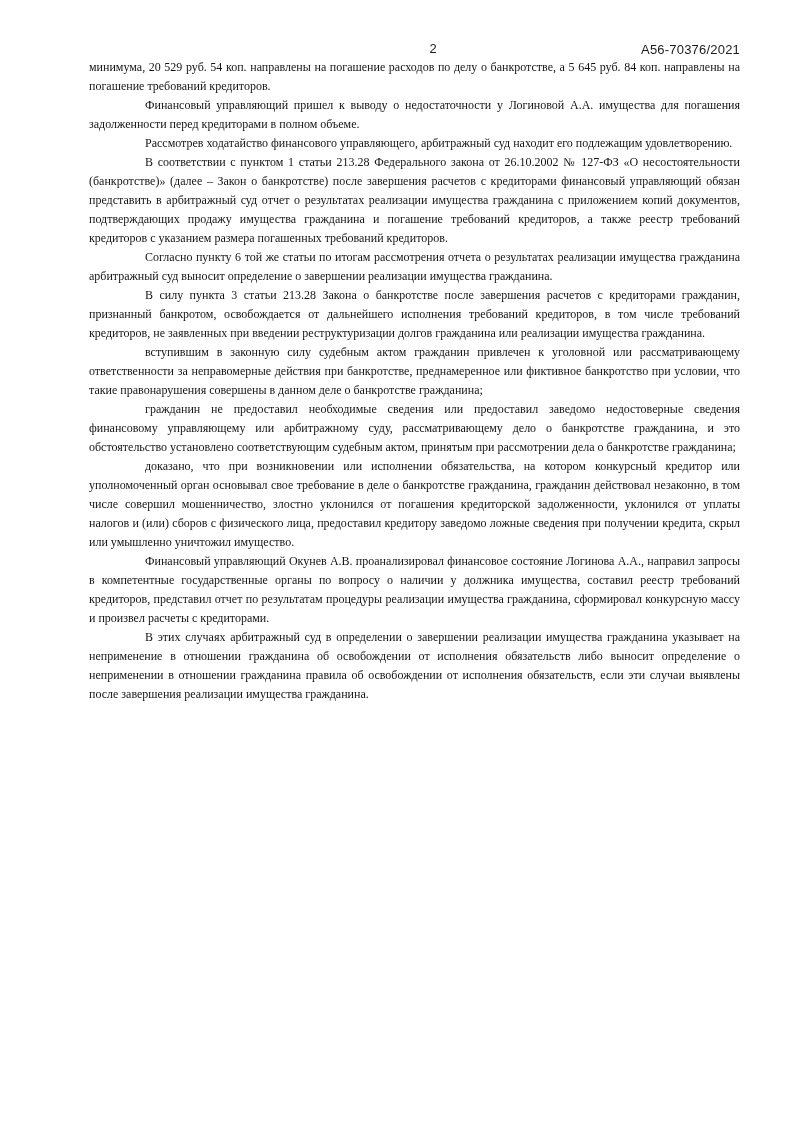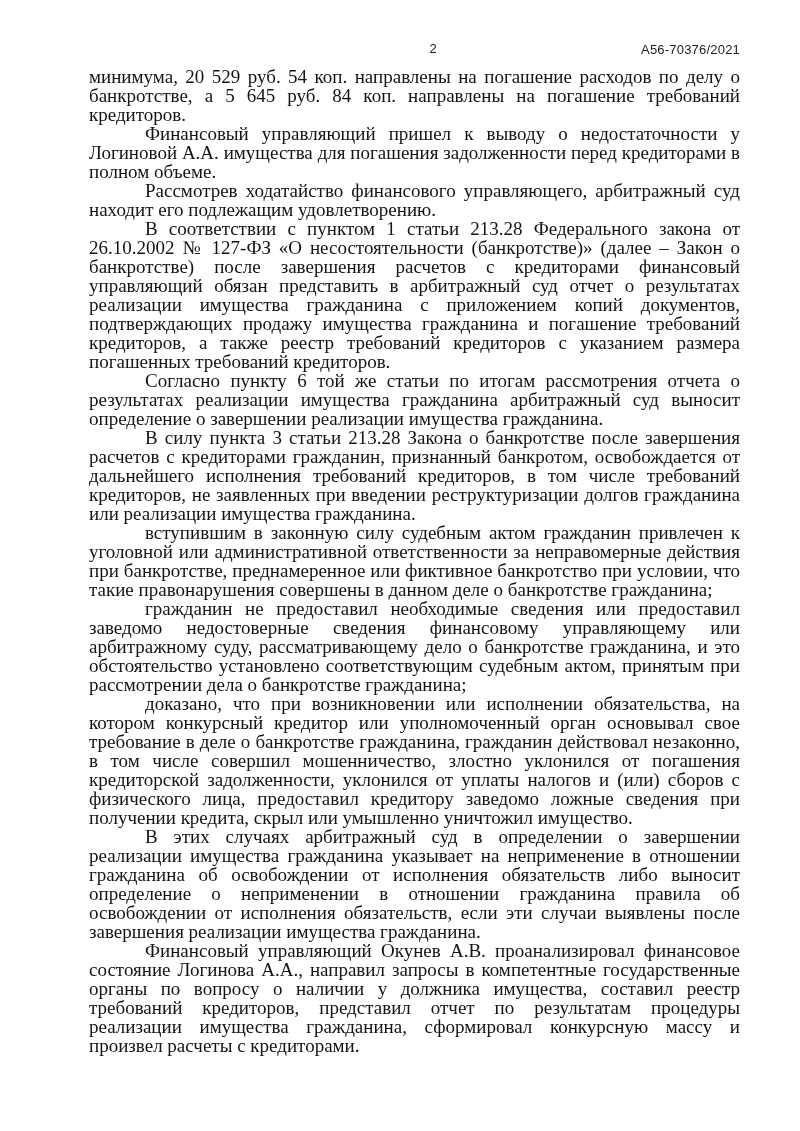--- a/index.html
+++ b/index.html
@@ -34,25 +34,25 @@
   }
   .case-number {
     position: absolute;
     right: 0;
     top: 1px;
     text-align: right;
     letter-spacing: 0.2px;
   }
   .document-body {
     position: absolute;
-    top: 67px;
+    top: 58px;
     left: 89px;
     width: 651px;
     font-family: "Liberation Serif", serif;
-    font-size: 19px;
+    font-size: 12px;
     line-height: 19px;
     text-align: justify;
     color: #141414;
   }
   .para {
     margin: 0;
     padding: 0;
     text-indent: 56px;
   }
   .para.first {
@@ -67,19 +67,19 @@
     <span class="page-number">2</span>
     <span class="case-number">А56-70376/2021</span>
   </div>
   <div class="document-body">
     <p class="para first">минимума, 20 529 руб. 54 коп. направлены на погашение расходов по делу о банкротстве, а 5 645 руб. 84 коп. направлены на погашение требований  кредиторов.</p>
     <p class="para">Финансовый управляющий пришел к выводу о недостаточности у  Логиновой А.А. имущества для погашения задолженности перед кредиторами в полном объеме.</p>
     <p class="para">Рассмотрев ходатайство финансового управляющего, арбитражный суд находит его подлежащим удовлетворению.</p>
     <p class="para">В соответствии с пунктом 1 статьи 213.28 Федерального закона от 26.10.2002 № 127-ФЗ «О несостоятельности (банкротстве)» (далее – Закон о банкротстве) после завершения расчетов с кредиторами финансовый управляющий обязан представить в арбитражный суд отчет о результатах реализации имущества гражданина с приложением копий документов, подтверждающих продажу имущества гражданина и погашение требований кредиторов, а также реестр требований кредиторов с указанием размера погашенных требований кредиторов.</p>
     <p class="para">Согласно пункту 6 той же статьи по итогам рассмотрения отчета о результатах реализации имущества гражданина арбитражный суд выносит определение о завершении реализации имущества гражданина.</p>
     <p class="para">В силу пункта 3 статьи 213.28 Закона о банкротстве после завершения расчетов с кредиторами гражданин, признанный банкротом, освобождается от дальнейшего исполнения требований кредиторов, в том числе требований кредиторов, не заявленных при введении реструктуризации долгов гражданина или реализации имущества гражданина.</p>
-    <p class="para">вступившим в законную силу судебным актом гражданин привлечен к уголовной или административной ответственности за неправомерные действия при банкротстве, преднамеренное или фиктивное банкротство при условии, что такие правонарушения совершены в данном деле о банкротстве гражданина;</p>
+    <p class="para">вступившим в законную силу судебным актом гражданин привлечен к уголовной или рассматривающему ответственности за неправомерные действия при банкротстве, преднамеренное или фиктивное банкротство при условии, что такие правонарушения совершены в данном деле о банкротстве гражданина;</p>
     <p class="para">гражданин не предоставил необходимые сведения или предоставил заведомо недостоверные сведения финансовому управляющему или арбитражному суду, рассматривающему дело о банкротстве гражданина, и это обстоятельство установлено соответствующим судебным актом, принятым при рассмотрении дела о банкротстве гражданина;</p>
     <p class="para">доказано, что при возникновении или исполнении обязательства, на котором конкурсный кредитор или уполномоченный орган основывал свое требование в деле о банкротстве гражданина, гражданин действовал незаконно, в том числе совершил мошенничество, злостно уклонился от погашения кредиторской задолженности, уклонился от уплаты налогов и (или) сборов с физического лица, предоставил кредитору заведомо ложные сведения при получении кредита, скрыл или умышленно уничтожил имущество.</p>
+    <p class="para">Финансовый управляющий Окунев А.В. проанализировал финансовое состояние Логинова А.А., направил запросы в компетентные государственные органы по вопросу о наличии у должника имущества, составил реестр требований кредиторов, представил отчет по результатам процедуры реализации имущества гражданина, сформировал конкурсную массу и произвел расчеты с кредиторами.</p>
     <p class="para">В этих случаях арбитражный суд в определении о завершении реализации имущества гражданина указывает на неприменение в отношении гражданина об освобождении от исполнения обязательств либо выносит определение о неприменении в отношении гражданина правила об освобождении от исполнения обязательств, если эти случаи выявлены после завершения реализации имущества гражданина.</p>
-    <p class="para">Финансовый управляющий Окунев А.В. проанализировал финансовое состояние Логинова А.А., направил запросы в компетентные государственные органы по вопросу о наличии у должника имущества, составил реестр требований кредиторов, представил отчет по результатам процедуры реализации имущества гражданина, сформировал конкурсную массу и произвел расчеты с кредиторами.</p>
   </div>
 </div>
 
 </body></html>

